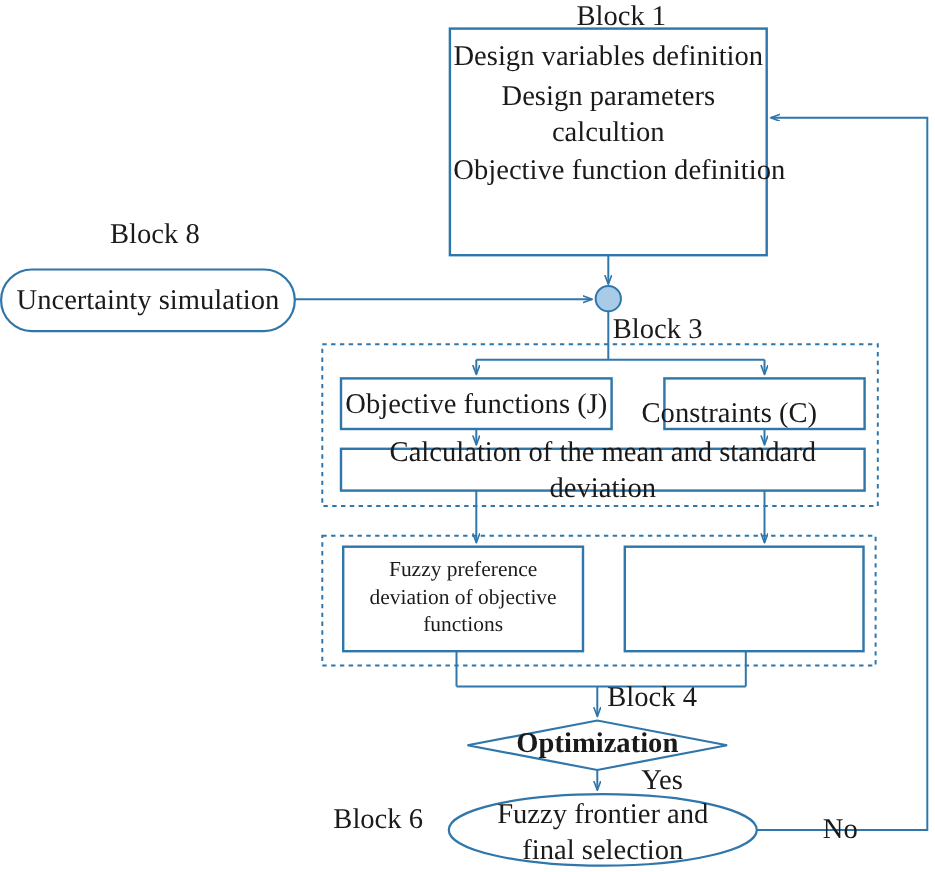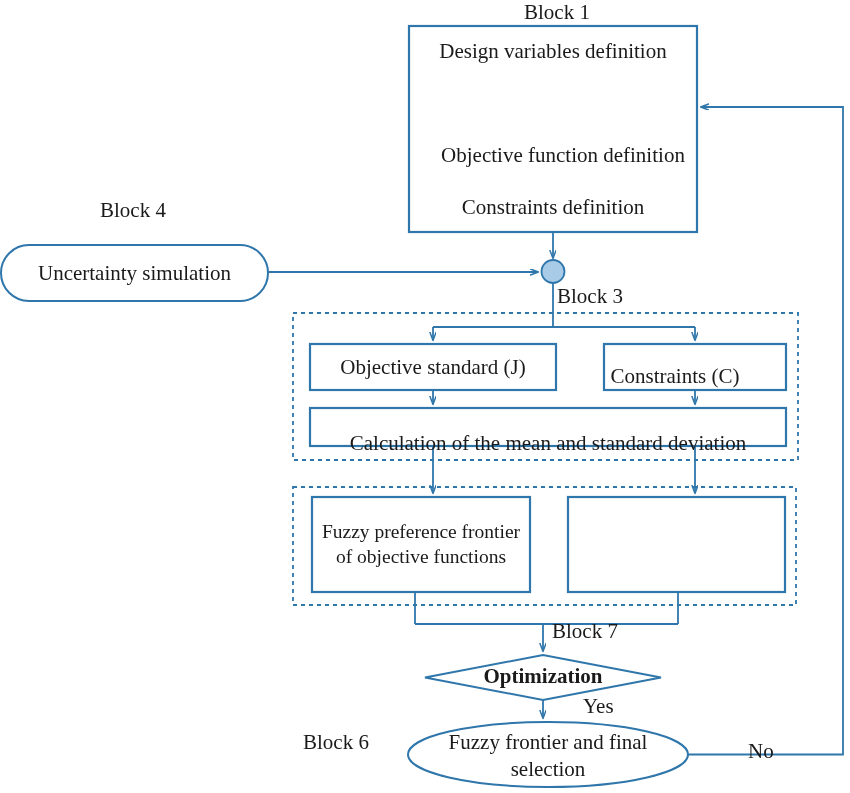--- a/index.html
+++ b/index.html
@@ -32,21 +32,21 @@
     text-align: center;
     box-sizing: border-box;
     line-height: 1.28;
     pointer-events: auto;
   }
   .free-label {
     position: absolute;
     white-space: pre;
     pointer-events: auto;
   }
-  .t20 { font-size: 21px; }
+  .t20 { font-size: 26px; }
   .t19 { font-size: 19.5px; }
 </style>
 </head>
 <body>
 
 <div id="canvas">
 
   <svg class="layer" viewBox="0 0 850 793">
     <defs>
       <marker id="arrow" markerWidth="10" markerHeight="10" refX="8.2" refY="3.4" orient="auto" markerUnits="userSpaceOnUse">
@@ -102,36 +102,36 @@
       <line x1="415" y1="624" x2="678" y2="624" stroke-width="1.8"></line>
       <line x1="543" y1="624" x2="543" y2="651" stroke-width="1.8" marker-end="url(#arrow)"></line>
 
       <line x1="543" y1="700" x2="543" y2="718" stroke-width="1.8" marker-end="url(#arrow)"></line>
 
       <path d="M688,754.5 L843,754.5 L843,107 L701,107" stroke-width="1.8" marker-end="url(#arrow)"></path>
     </g>
   </svg>
 
   <div class="free-label t20" style="left:524px; top:0px;">Block 1</div>
-  <div class="free-label t20" style="left:100px; top:198px;">Block 4</div>
+  <div class="free-label t20" style="left:100px; top:198px;">Block 8</div>
   <div class="free-label t20" style="left:557px; top:284px;">Block 3</div>
-  <div class="free-label t20" style="left:552px; top:619px;">Block 7</div>
+  <div class="free-label t20" style="left:552px; top:619px;">Block 4</div>
   <div class="free-label t20" style="left:303px; top:730px;">Block 6</div>
 
   <div class="node-label t20" style="left:409px; top:30px; width:288px; height:42px;">Design variables definition</div>
+  <div class="node-label t20" style="left:409px; top:82px; width:288px; height:42px;">Design parameters calcultion</div>
   <div class="node-label t20" style="left:409px; top:134px; width:308px; height:42px;">Objective function definition</div>
-  <div class="node-label t20" style="left:409px; top:186px; width:288px; height:42px;">Constraints definition</div>
 
   <div class="node-label t20" style="left:1px; top:245px; width:267px; height:56px;">Uncertainty simulation</div>
 
-  <div class="node-label t20" style="left:310px; top:344px; width:246px; height:46px;">Objective standard (J)</div>
-  <div class="node-label t20" style="left:584px; top:344px; width:182px; height:64px;">Constraints (C)</div>
-  <div class="node-label t20" style="left:310px; top:408px; width:476px; height:38px;margin-top:16px;">Calculation of the mean and standard deviation</div>
+  <div class="node-label t20" style="left:310px; top:344px; width:246px; height:46px;">Objective functions (J)</div>
+  <div class="node-label t20" style="left:572px; top:344px; width:182px; height:64px;">Constraints (C)</div>
+  <div class="node-label t20" style="left:310px; top:408px; width:476px; height:38px;">Calculation of the mean and standard deviation</div>
 
-  <div class="node-label t19" style="left:320px; top:497px; width:202px; height:95px;">Fuzzy preference frontier of objective functions</div>
+  <div class="node-label t19" style="left:320px; top:497px; width:202px; height:95px;">Fuzzy preference deviation of objective functions</div>
 
   <div class="node-label t20" style="left:463px; top:657px; width:160px; height:38px;font-weight:bold;">Optimization</div>
 
   <div class="node-label t20" style="left:428px; top:729px; width:240px; height:54px;">Fuzzy frontier and final selection</div>
 
   <div class="free-label t20" style="left:583px; top:694px;">Yes</div>
   <div class="free-label t20" style="left:748px; top:739px;">No</div>
 
 </div>
 

